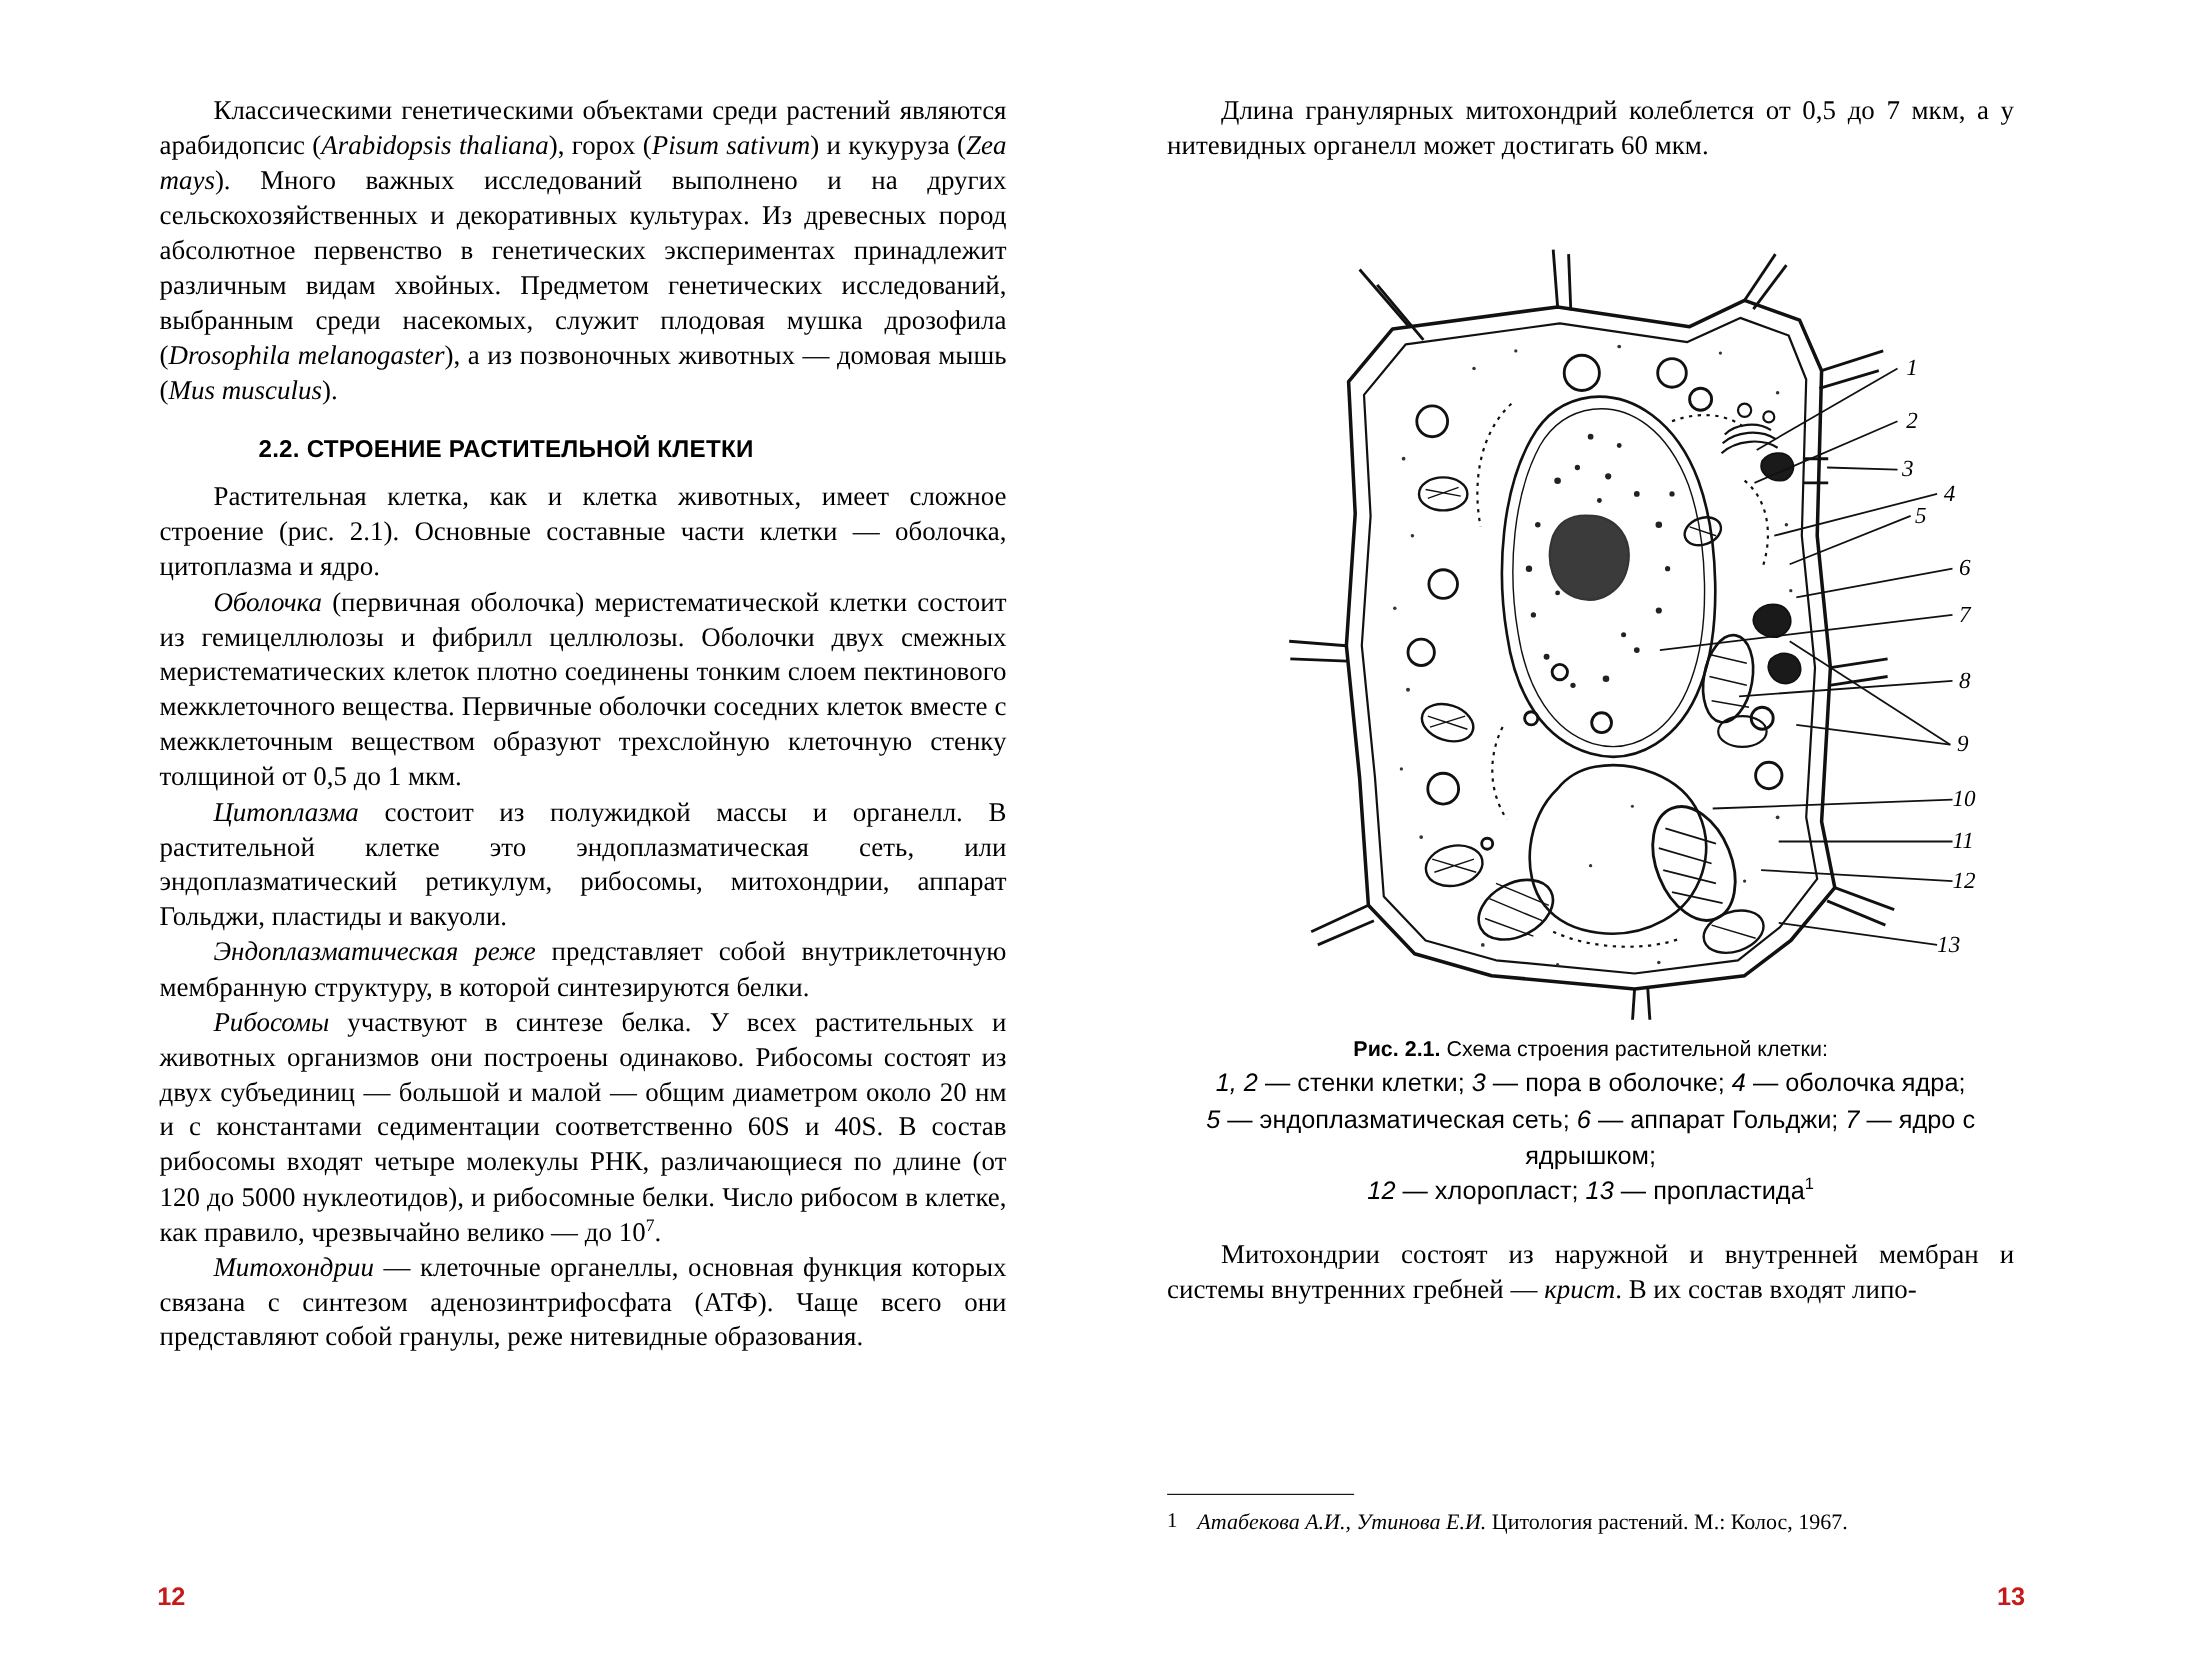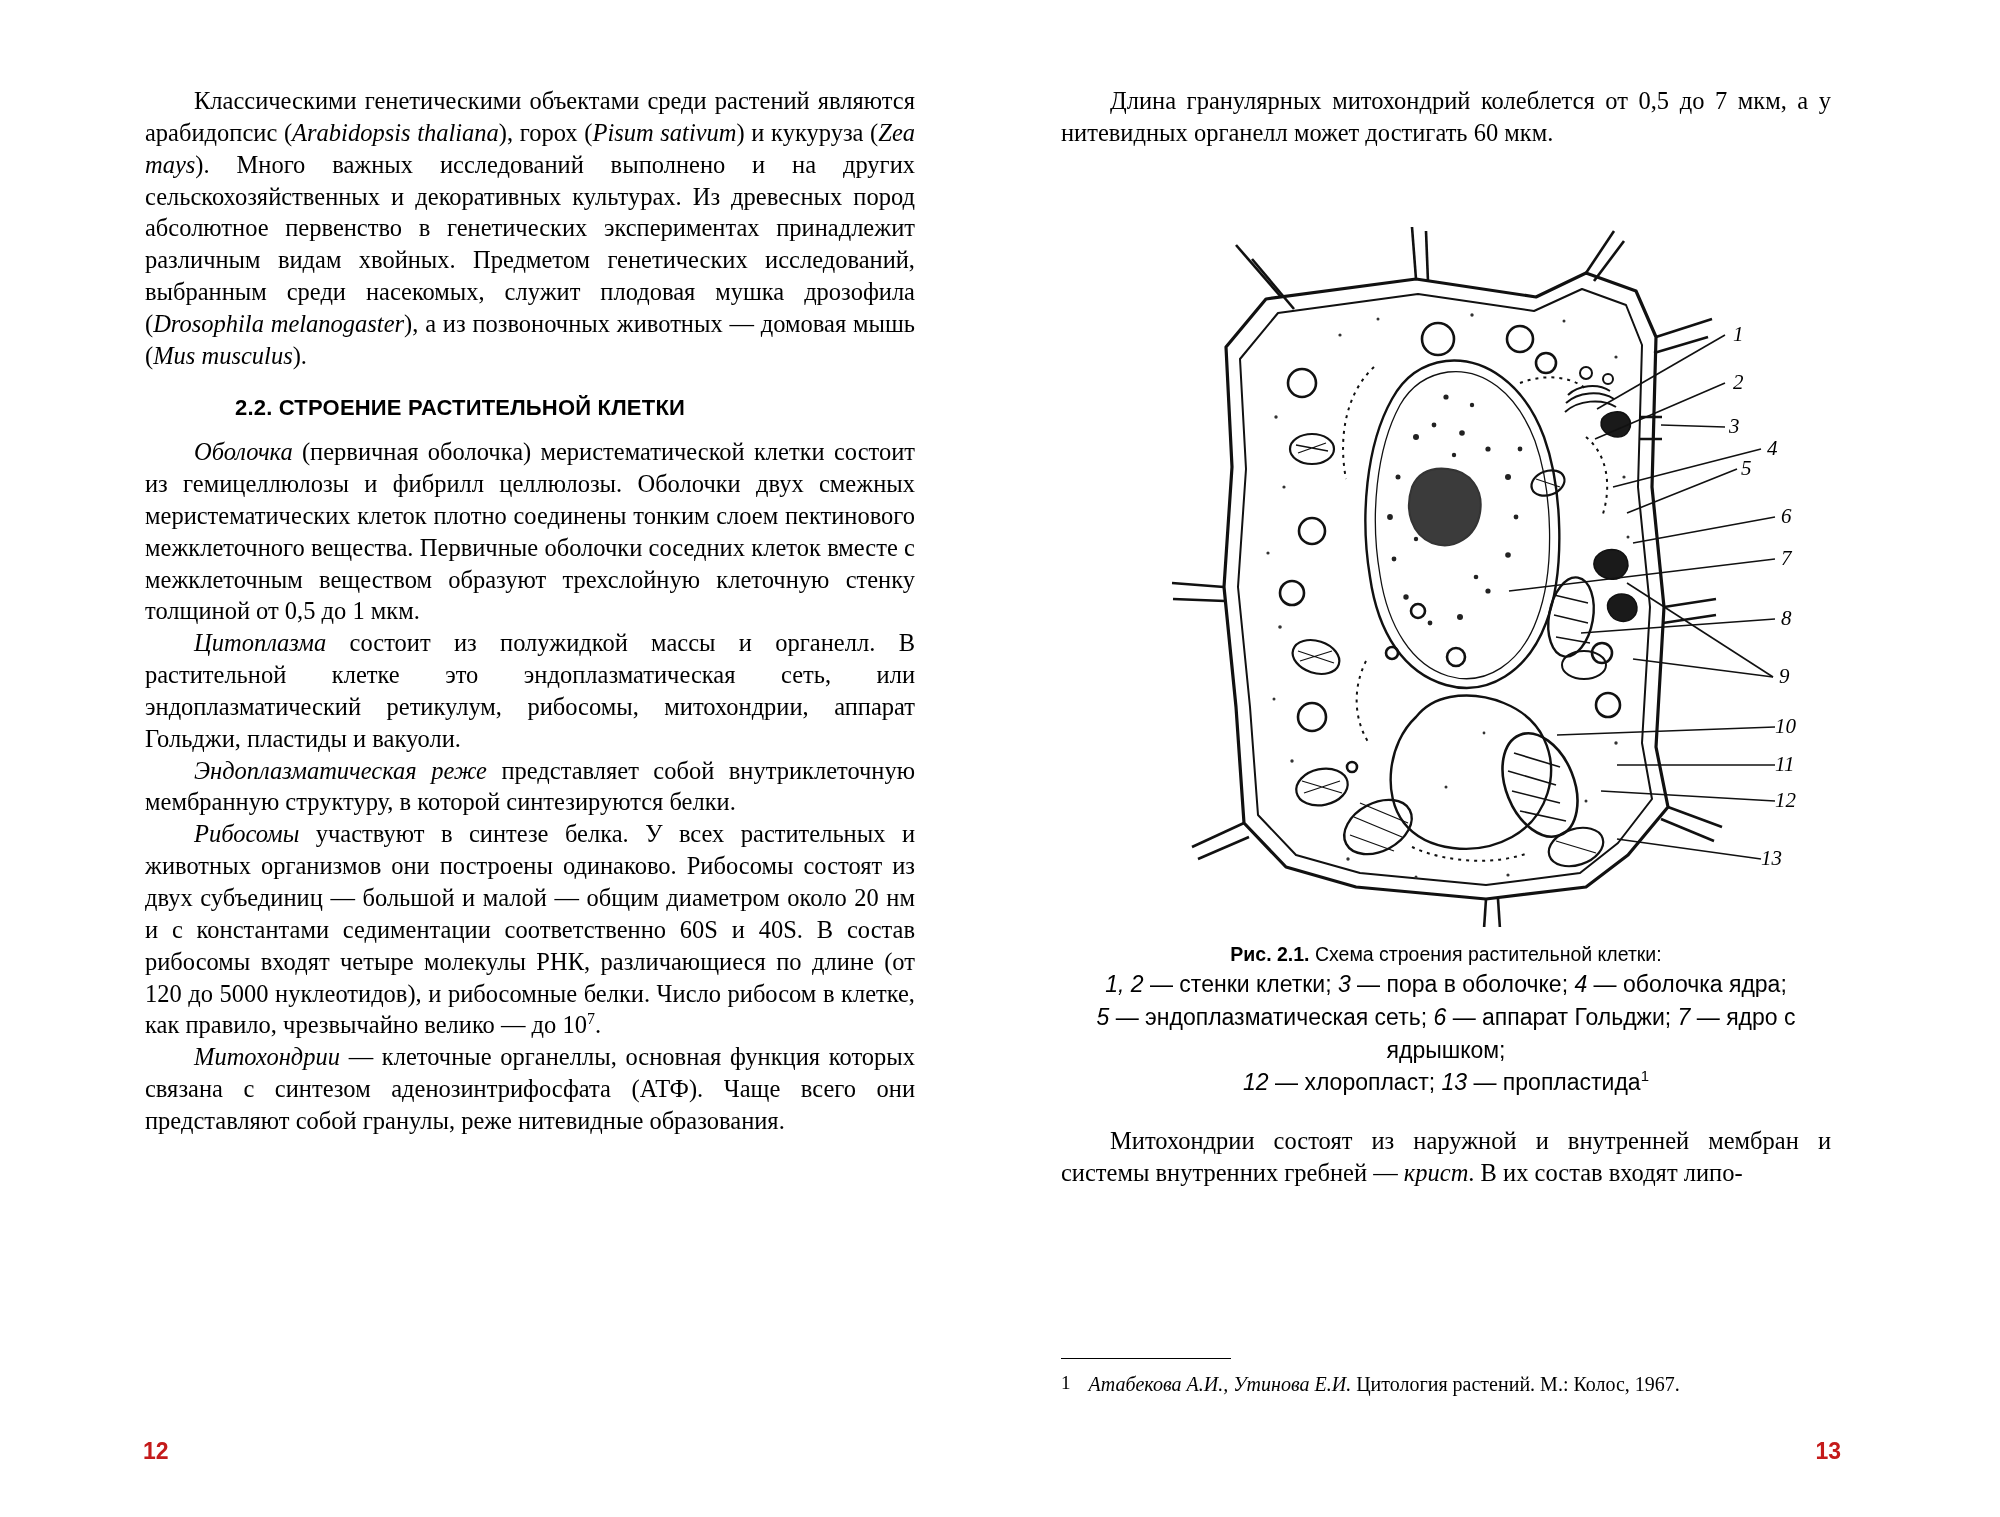--- a/index.html
+++ b/index.html
@@ -140,20 +140,25 @@
         сельскохозяйственных и декоративных культурах. Из древесных пород
         абсолютное первенство в генетических экспериментах принадлежит различным
         видам хвойных. Предметом генетических исследований, выбранным среди
         насекомых, служит плодовая мушка дрозофила
         (<i>Drosophila melanogaster</i>), а из позвоночных животных — домовая
         мышь (<i>Mus musculus</i>).
       </p>
 
       <h2 class="section-head">2.2. СТРОЕНИЕ РАСТИТЕЛЬНОЙ КЛЕТКИ</h2>
 
+      <p>
+        Растительная клетка, как и клетка животных, имеет сложное строение
+        (рис.&nbsp;2.1). Основные составные части клетки — оболочка, цитоплазма
+        и ядро.
+      </p>
 
       <p>
         <i>Оболочка</i> (первичная оболочка) меристематической клетки состоит из
         гемицеллюлозы и фибрилл целлюлозы. Оболочки двух смежных
         меристематических клеток плотно соединены тонким слоем пектинового
         межклеточного вещества. Первичные оболочки соседних клеток вместе с
         межклеточным веществом образуют трехслойную клеточную стенку толщиной от
         0,5 до 1 мкм.
       </p>
 

